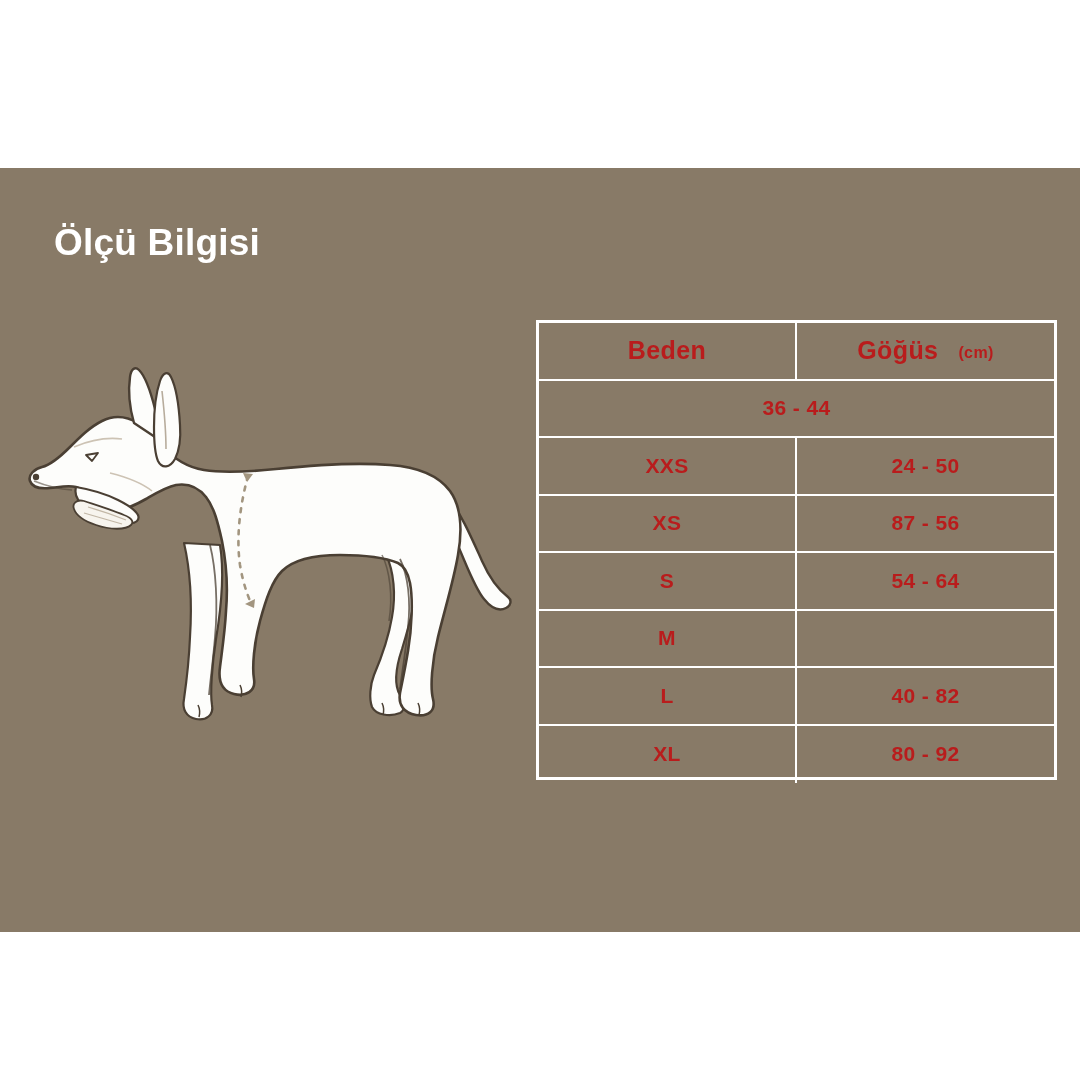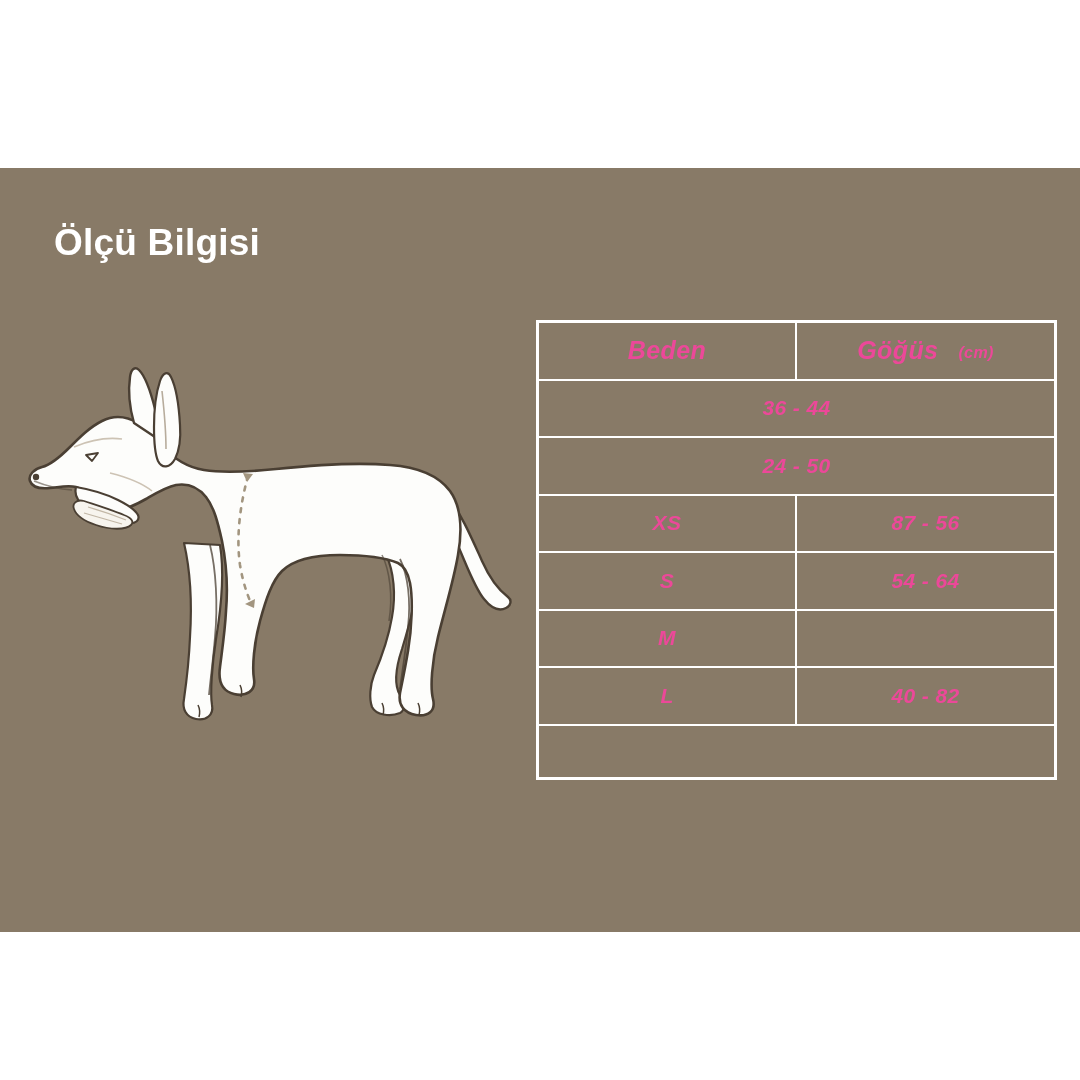--- a/index.html
+++ b/index.html
@@ -73,25 +73,24 @@
     border-bottom: 2px solid #ffffff;
   }
   .trow.last { border-bottom: none; }
   .trow.head { border-bottom: 2px solid #ffffff; }
 
   .cell {
     display: flex;
     align-items: center;
     justify-content: center;
     box-sizing: border-box;
-    color: #ec4899;
+    color: #b91c1c;
     font-size: 21px;
     font-weight: bold;
     letter-spacing: 0.4px;
-    font-style: italic;
   }
   .cell.c1 {
     width: 258px;
     border-right: 2px solid #ffffff;
   }
   .cell.c2 {
     flex: 1;
   }
   .trow.head .cell {
     font-size: 25px;
@@ -216,20 +215,21 @@
         <span>Göğüs</span>
         <span class="unit">(cm)</span>
       </div>
     </div>
 
     <div class="trow">
       <div class="cell c2">36 - 44</div>
     </div>
 
     <div class="trow">
+      <div class="cell c1">XXS</div>
       <div class="cell c2">24 - 50</div>
     </div>
 
     <div class="trow">
       <div class="cell c1">XS</div>
       <div class="cell c2">87 - 56</div>
     </div>
 
     <div class="trow">
       <div class="cell c1">S</div>
@@ -238,16 +238,20 @@
 
     <div class="trow">
       <div class="cell c1">M</div>
     </div>
 
     <div class="trow">
       <div class="cell c1">L</div>
       <div class="cell c2">40 - 82</div>
     </div>
 
+    <div class="trow last">
+      <div class="cell c1">XL</div>
+      <div class="cell c2">80 - 92</div>
+    </div>
 
   </div>
 
 </div>
 
 </body></html>

